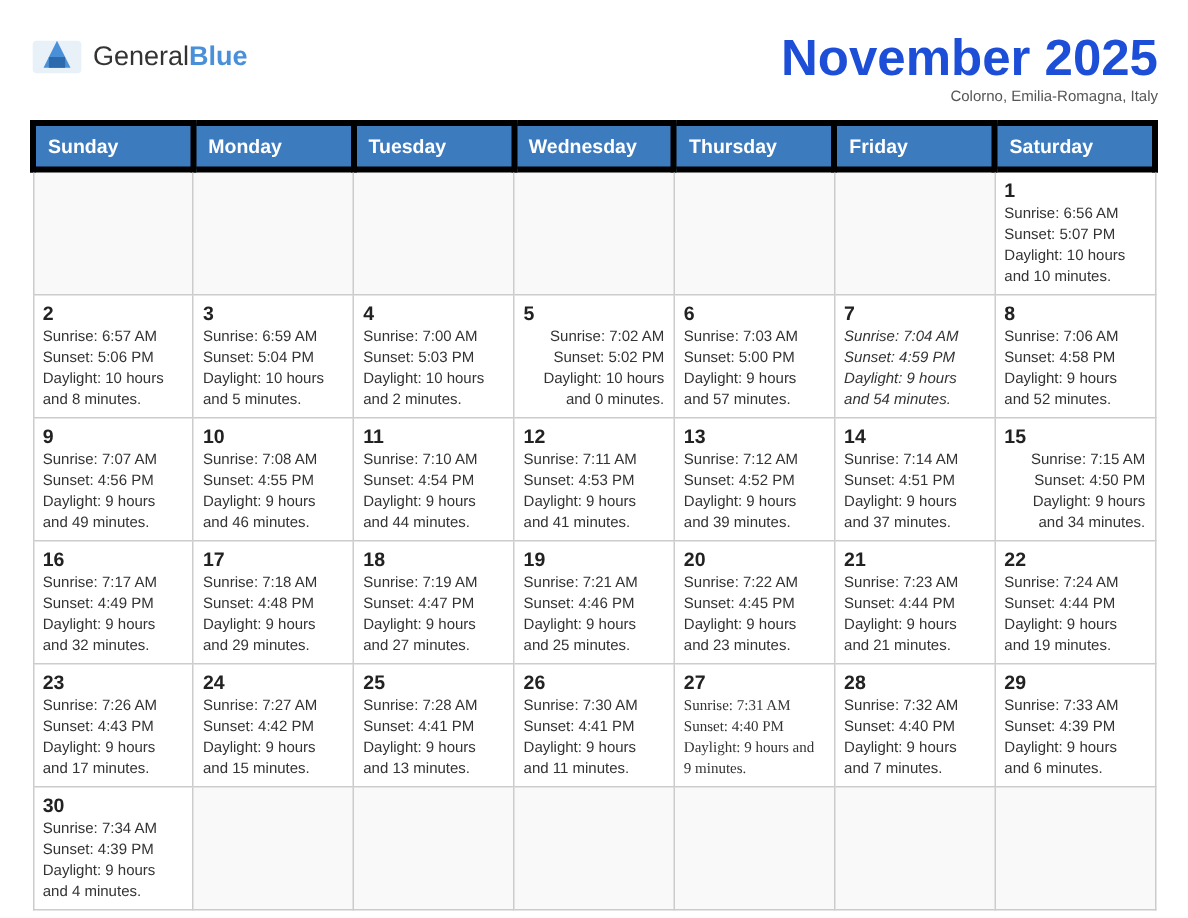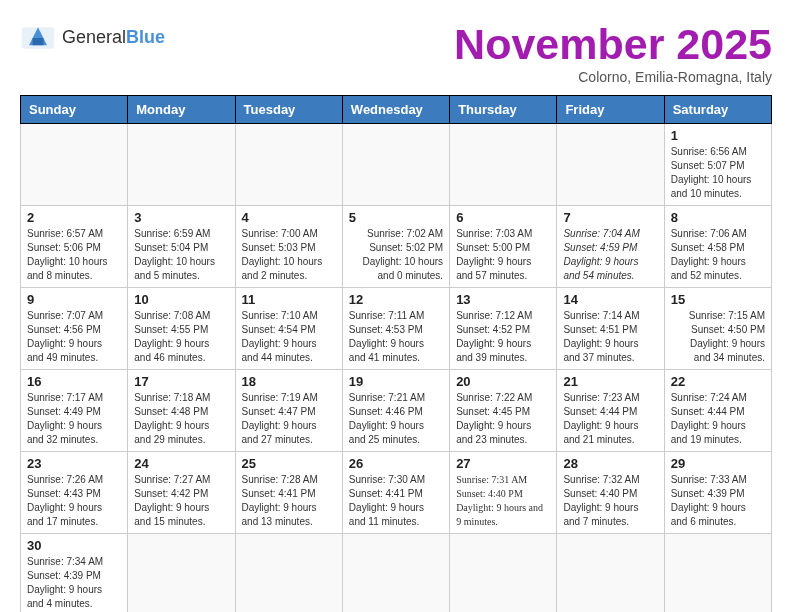--- a/index.html
+++ b/index.html
@@ -32,40 +32,40 @@
       font-weight: bold;
     }
     .logo-icon {
       width: 36px;
       height: 36px;
     }
     .title-block {
       text-align: right;
     }
     .month-title {
-      font-size: 43px;
+      font-size: 34px;
       font-weight: bold;
-      color: #a21caf;
+      color: #1d4ed8;
     }
     .location-title {
-      font-size: 14px;
+      font-size: 10px;
       color: #555;
     }
     .calendar-table {
       width: 100%;
       border-collapse: collapse;
       table-layout: fixed;
     }
     .calendar-table th {
       background: #3d7bbf;
       color: #fff;
       text-align: left;
       padding: 6px 8px;
       font-size: 13px;
-      border: 1px solid #000000;
+      border: 4px solid #000000;
     }
     .calendar-table td {
       border: 1px solid #ccc;
       vertical-align: top;
       padding: 4px 6px;
       font-size: 10.5px;
       color: #333;
       height: 80px;
       background: #fff;
     }

